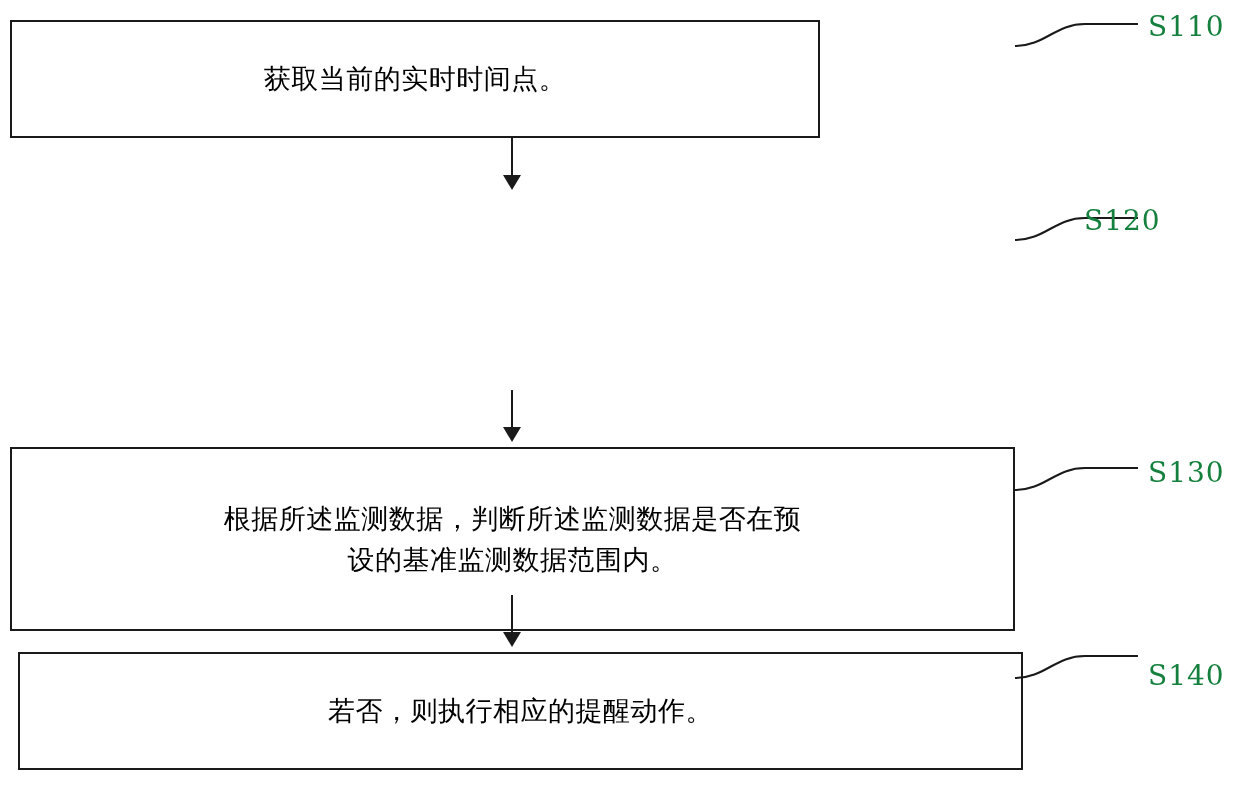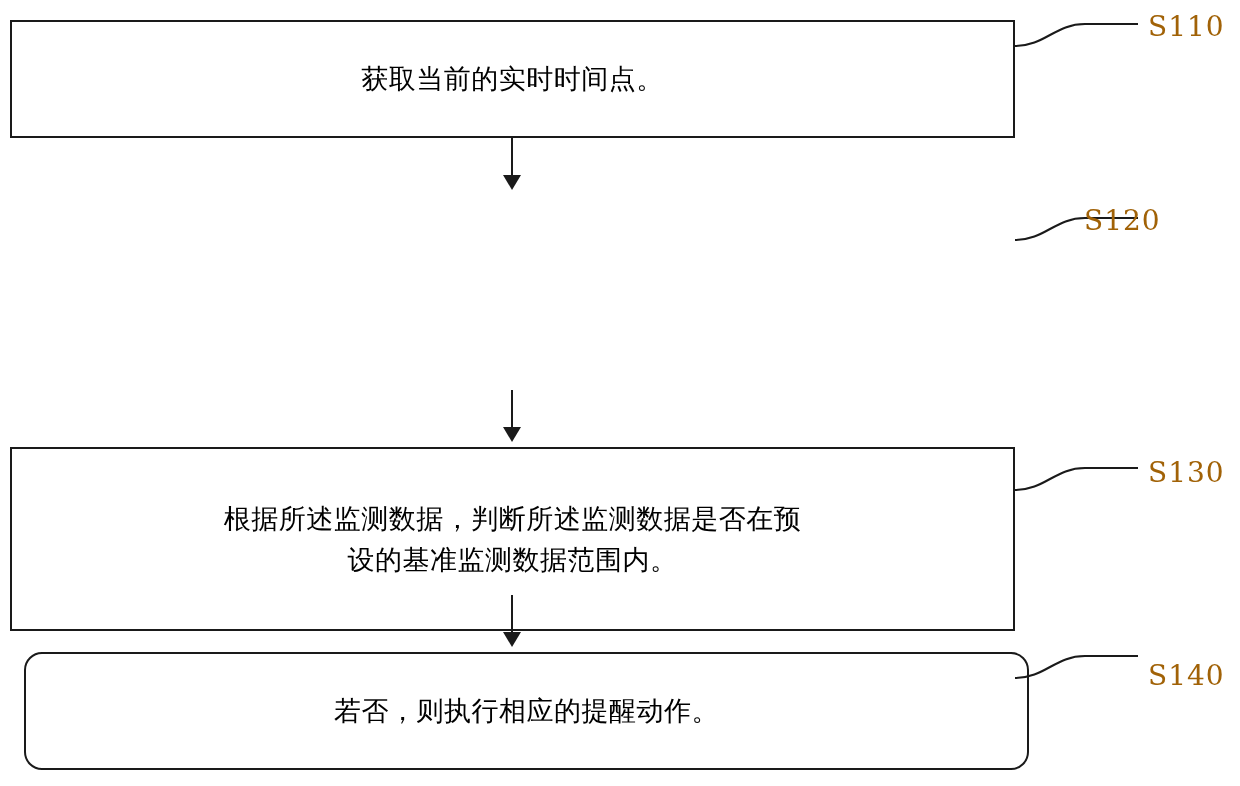--- a/index.html
+++ b/index.html
@@ -48,37 +48,37 @@
     height: 0;
     border-left: 9px solid transparent;
     border-right: 9px solid transparent;
     border-top: 15px solid #1a1a1a;
   }
   .label {
     position: absolute;
     font-family: "DejaVu Serif", serif;
     font-size: 28px;
     letter-spacing: 1px;
-    color: #a16207;
+    color: #15803d;
     white-space: nowrap;
   }
   .leader {
     position: absolute;
   }
   .leader svg {
     display: block;
     overflow: visible;
   }
 </style>
 </head>
 <body>
 
 <div id="flowchart">
 
-  <div class="step-box" style="left:10px; top:20px; width:1005px; height:118px;">
+  <div class="step-box" style="left:10px; top:20px; width:810px; height:118px;">
     <div class="step-text">获取当前的实时时间点。</div>
   </div>
   <div class="leader" style="left:1010px; top:18px;">
     <svg width="130" height="30" viewBox="0 0 130 30">
       <path d="M 5 28 C 35 28, 45 6, 75 6 L 128 6" fill="none" stroke="#1a1a1a" stroke-width="2"></path>
     </svg>
   </div>
   <div class="label" style="left:1148px; top:10px;">S110</div>
 
   <div class="connector" style="left:511px; top:138px; height:40px;"></div>
@@ -101,21 +101,21 @@
   <div class="leader" style="left:1010px; top:462px;">
     <svg width="130" height="30" viewBox="0 0 130 30">
       <path d="M 5 28 C 35 28, 45 6, 75 6 L 128 6" fill="none" stroke="#1a1a1a" stroke-width="2"></path>
     </svg>
   </div>
   <div class="label" style="left:1148px; top:456px;">S130</div>
 
   <div class="connector" style="left:511px; top:595px; height:40px;"></div>
   <div class="arrow-head" style="left:503px; top:632px;"></div>
 
-  <div class="step-box" style="left:24px; top:652px; width:1005px; height:118px;border-radius:18px;">
+  <div class="step-box" style="left:18px; top:652px; width:1005px; height:118px;">
     <div class="step-text">若否，则执行相应的提醒动作。</div>
   </div>
   <div class="leader" style="left:1010px; top:650px;">
     <svg width="130" height="30" viewBox="0 0 130 30">
       <path d="M 5 28 C 35 28, 45 6, 75 6 L 128 6" fill="none" stroke="#1a1a1a" stroke-width="2"></path>
     </svg>
   </div>
   <div class="label" style="left:1148px; top:659px;">S140</div>
 
 </div>

